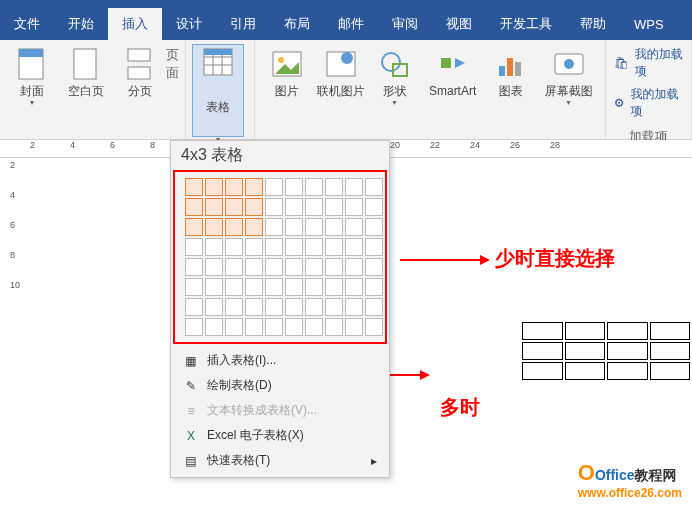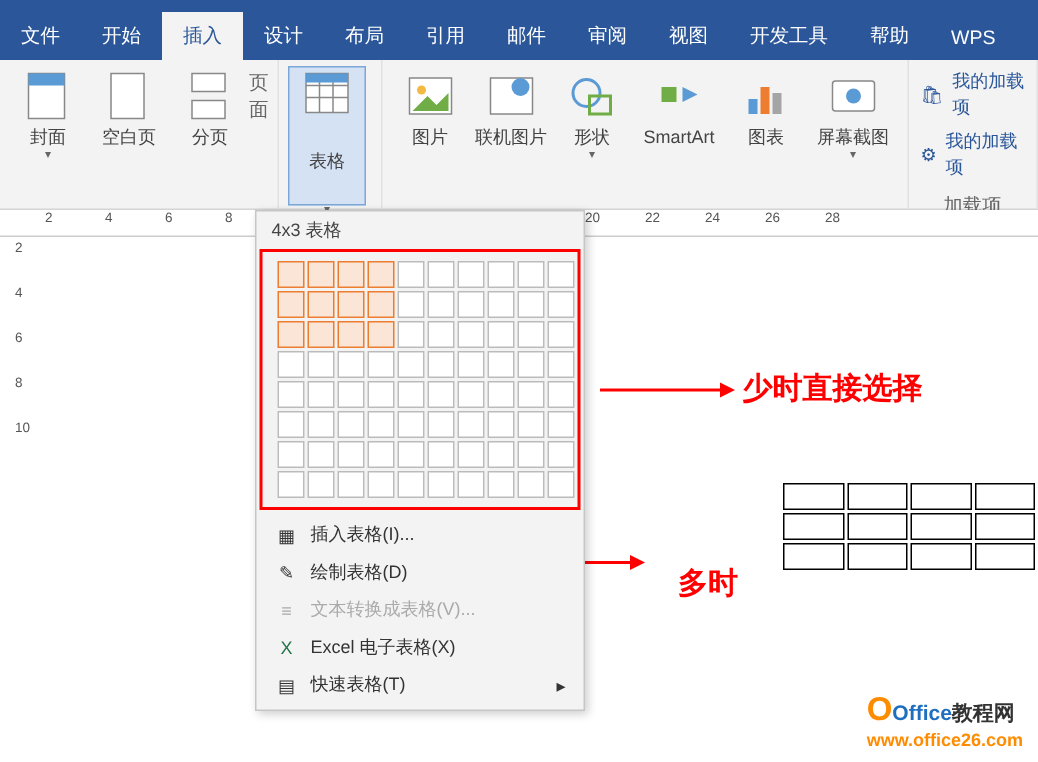--- a/index.html
+++ b/index.html
@@ -23,21 +23,21 @@
 .rightpanel .row { display: flex; align-items: center; gap: 6px; margin-bottom: 6px; cursor: pointer; }
 
 .ruler-h { position: absolute; top: 140px; left: 0; right: 0; height: 18px; background: #fff; border-bottom: 1px solid #ccc; font-size: 9px; color: #555; padding-left: 30px; white-space: nowrap; overflow: hidden; }
 .ruler-h span { display: inline-block; width: 40px; }
 .ruler-v { position: absolute; top: 160px; left: 10px; width: 18px; background: #fff; font-size: 9px; color: #555; }
 .ruler-v span { display: block; height: 30px; }
 
 .doc { position: absolute; top: 200px; left: 50px; right: 0; bottom: 0; background: #fff; }
 
 .dropdown { position: absolute; top: 140px; left: 170px; width: 220px; background: #f3f3f3; border: 1px solid #c6c6c6; box-shadow: 2px 2px 6px rgba(0,0,0,0.2); z-index: 10; }
-.dropdown .hdr { font-size: 12px; color: #444; padding: 4px 10px; }
+.dropdown .hdr { font-size: 16px; color: #444; padding: 4px 10px; }
 .grid-box { padding: 6px 10px; border: 2px solid red; margin: 0 2px; }
 .grid { display: grid; grid-template-columns: repeat(10, 18px); grid-template-rows: repeat(8, 18px); gap: 2px; }
 .cell { border: 1px solid #bbb; background: #fff; }
 .cell.sel { border-color: #ed7d31; background: #fbe5d6; }
 .menu-items { padding: 4px 0; }
 .mi { display: flex; align-items: center; gap: 8px; padding: 4px 12px; font-size: 12px; color: #333; cursor: pointer; }
 .mi.disabled { color: #aaa; cursor: default; }
 .mi .mico { width: 16px; height: 16px; display: flex; align-items: center; justify-content: center; }
 
 .annot { position: absolute; color: red; font-size: 20px; font-weight: bold; }
@@ -54,22 +54,22 @@
 </head>
 <body>
 
 <div class="titlebar"></div>
 
 <div class="tabs">
   <div class="tab">文件</div>
   <div class="tab">开始</div>
   <div class="tab active">插入</div>
   <div class="tab">设计</div>
+  <div class="tab">引用</div>
   <div class="tab">布局</div>
-  <div class="tab">引用</div>
   <div class="tab">邮件</div>
   <div class="tab">审阅</div>
   <div class="tab">视图</div>
   <div class="tab">开发工具</div>
   <div class="tab">帮助</div>
   <div class="tab">WPS</div>
 </div>
 
 <div class="ribbon">
   <div class="group">
@@ -328,21 +328,21 @@
 <svg class="arrow" style="top:250px;left:400px;" width="90" height="20">
     <line x1="0" y1="10" x2="80" y2="10" stroke="red" stroke-width="2"></line>
     <polygon points="80,5 90,10 80,15" fill="red"></polygon>
   </svg>
 <div class="annot" style="top:245px;left:495px;">少时直接选择</div>
 
 <svg class="arrow" style="top:365px;left:310px;" width="120" height="20">
     <line x1="0" y1="10" x2="110" y2="10" stroke="red" stroke-width="2"></line>
     <polygon points="110,5 120,10 110,15" fill="red"></polygon>
   </svg>
-<div class="annot" style="top:375px;left:440px;margin-left:12px;">多时</div>
+<div class="annot" style="top:394px;left:440px;">多时</div>
 
 <table class="sample-table">
     <tbody>
       <tr>
         <td></td>
         <td></td>
         <td></td>
         <td></td>
       </tr>
       <tr>

